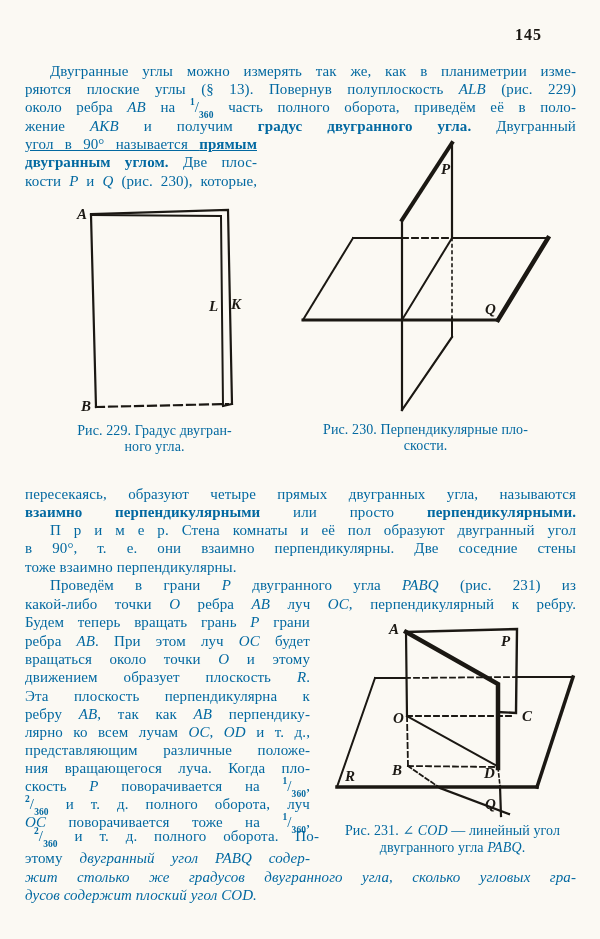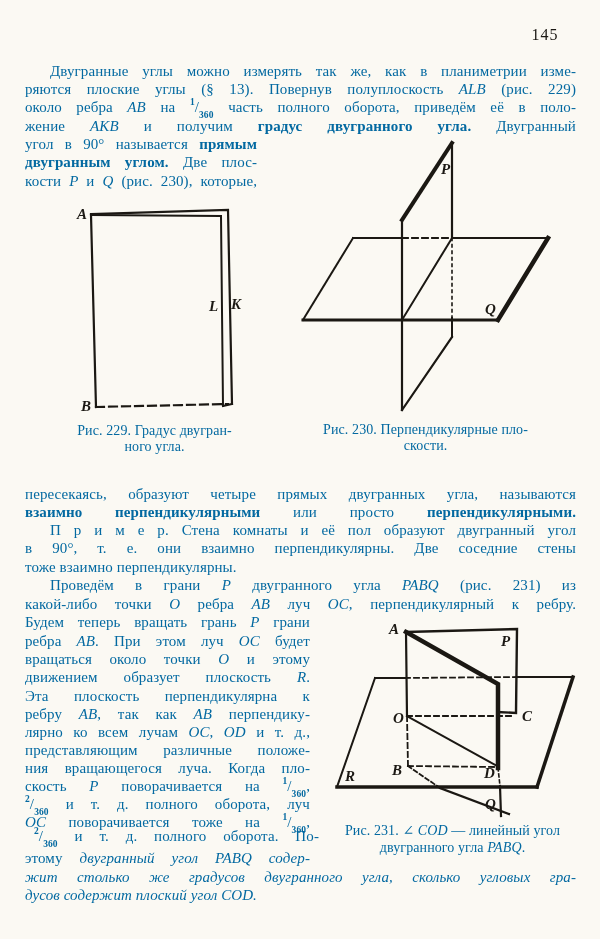--- a/index.html
+++ b/index.html
@@ -8,21 +8,21 @@
     background:#fbf9f3;color:#1b1813;overflow:hidden;
     font-family:"Liberation Serif","DejaVu Serif",serif;
   }
   .header-title{
     position:absolute;top:26px;left:49px;right:25px;
     text-align:center;font-size:13px;font-weight:bold;
     letter-spacing:1.3px;word-spacing:4px;color:#1b1813;
   }
   .page-number{
     position:absolute;top:26px;right:25px;width:60px;
-    text-align:center;font-size:16px;font-weight:normal;letter-spacing:1px;
+    text-align:left;font-size:16px;font-weight:bold;letter-spacing:1px;
   }
   .tline{
     position:absolute;font-size:15px;line-height:18px;
     text-align:justify;text-align-last:justify;
     color:#0369a1;letter-spacing:0.1px;
   }
   .tline.cap{font-size:14px;line-height:16px;}
   .b{font-weight:bold;}
   .i{font-style:italic;margin-top:44px;}
   .frac{white-space:nowrap;}
@@ -41,21 +41,21 @@
 
 <div class="page">
 
   <div class="page-number">145</div>
 
   <div id="text-layer">
       <div class="tline" style="left: 50px; top: 62px; width: 526px;"><span>Двугранные углы можно измерять так же, как в планиметрии изме-</span></div>
       <div class="tline" style="left: 25px; top: 80px; width: 551px;"><span>ряются плоские углы (§ 13). Повернув полуплоскость </span><span class="i">ALB</span><span> (рис. 229)</span></div>
       <div class="tline" style="left: 25px; top: 98px; width: 551px;"><span>около ребра </span><span class="i">AB</span><span> на </span><span class="frac"><sup>1</sup>/<sub>360</sub></span><span> часть полного оборота, приведём её в поло-</span></div>
       <div class="tline" style="left: 25px; top: 117px; width: 551px;"><span>жение </span><span class="i">AKB</span><span> и получим </span><span class="b">градус двугранного угла.</span><span> Двугранный</span></div>
-      <div class="tline" style="left: 25px; top: 135px; width: 232px;"><span>угол в 90° называется </span><span class="b">прямым</span></div>
+      <div class="tline" style="left: 25px; top: 135px; width: 232px; text-decoration: underline;"><span>угол в 90° называется </span><span class="b">прямым</span></div>
       <div class="tline" style="left: 25px; top: 153px; width: 232px;"><span class="b">двугранным углом.</span><span> Две плос-</span></div>
       <div class="tline" style="left: 25px; top: 172px; width: 232px;"><span>кости </span><span class="i">P</span><span> и </span><span class="i">Q</span><span> (рис. 230), которые,</span></div>
       <div class="tline" style="left: 25px; top: 485px; width: 551px;"><span>пересекаясь, образуют четыре прямых двугранных угла, называются</span></div>
       <div class="tline" style="left: 25px; top: 503px; width: 551px;"><span class="b">взаимно перпендикулярными</span><span> или просто </span><span class="b">перпендикулярными.</span></div>
       <div class="tline" style="left: 50px; top: 521px; width: 526px;"><span>П р и м е р. Стена комнаты и её пол образуют двугранный угол</span></div>
       <div class="tline" style="left: 25px; top: 539px; width: 551px;"><span>в 90°, т. е. они взаимно перпендикулярны. Две соседние стены</span></div>
       <div class="tline" style="left: 25px; top: 558px; width: 551px; text-align: left; text-align-last: left;"><span>тоже взаимно перпендикулярны.</span></div>
       <div class="tline" style="left: 50px; top: 576px; width: 526px;"><span>Проведём в грани </span><span class="i">P</span><span> двугранного угла </span><span class="i">PABQ</span><span> (рис. 231) из</span></div>
       <div class="tline" style="left: 25px; top: 595px; width: 551px;"><span>какой-либо точки </span><span class="i">O</span><span> ребра </span><span class="i">AB</span><span> луч </span><span class="i">OC</span><span>, перпендикулярный к ребру.</span></div>
       <div class="tline" style="left: 25px; top: 613px; width: 285px;"><span>Будем теперь вращать грань </span><span class="i">P</span><span> грани</span></div>

